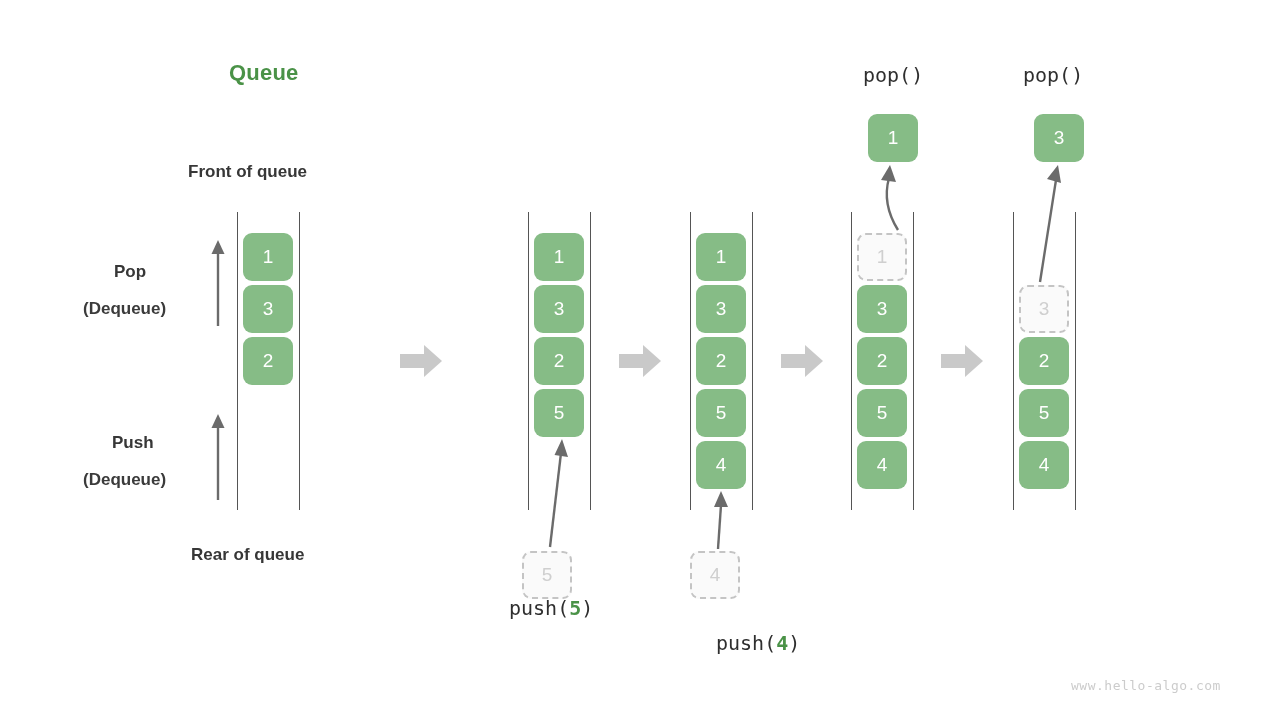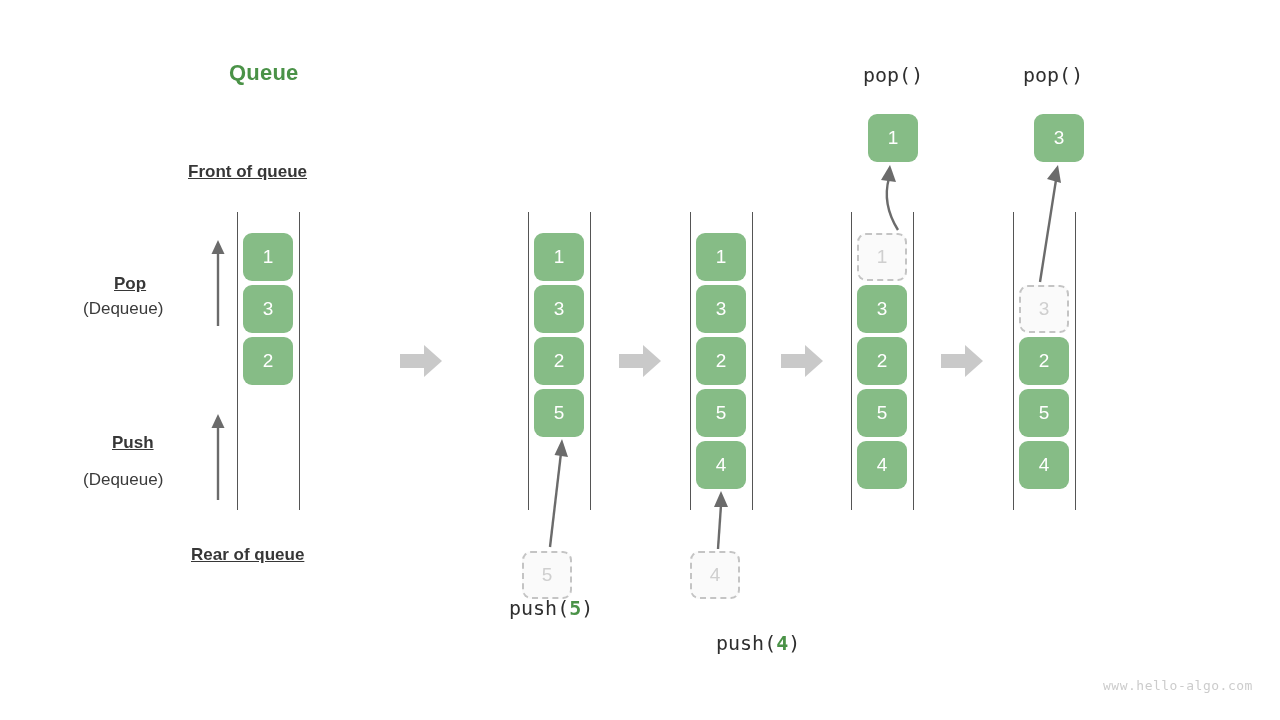--- a/index.html
+++ b/index.html
@@ -17,25 +17,24 @@
     font-size:22px;font-weight:bold;
     color:#4a9247;
     letter-spacing:.2px;
     white-space:nowrap;
   }
   .lbl-bold{
     position:absolute;
     font-size:17px;font-weight:bold;
     color:#373737;
     white-space:nowrap;
-    text-decoration:underline;
   }
   .lbl-reg{
     position:absolute;
-    font-size:17px;font-weight:normal;
+    font-size:17px;font-weight:bold;
     color:#3b3b3b;
     white-space:nowrap;
   }
   .mono{
     position:absolute;
     font-family:"DejaVu Sans Mono","Liberation Mono",monospace;
     font-size:20px;
     color:#2f2f2f;
     white-space:nowrap;
   }
@@ -86,21 +85,21 @@
 </head>
 <body>
 
 <div id="stage">
 
   <div class="title" style="left:229px;top:60px;">Queue</div>
 
   <div class="lbl-bold" style="left:188px;top:162px;">Front of queue</div>
   <div class="lbl-bold" style="left:191px;top:545px;text-align:right;">Rear of queue</div>
 
-  <div class="lbl-bold" style="left:114px;top:262px;margin-top:12px;">Pop</div>
+  <div class="lbl-bold" style="left:114px;top:262px;">Pop</div>
   <div class="lbl-reg" style="left:83px;top:299px;">(Dequeue)</div>
 
   <div class="lbl-bold" style="left:112px;top:433px;">Push</div>
   <div class="lbl-reg" style="left:83px;top:470px;">(Dequeue)</div>
 
   <svg class="thin-arrow" style="left:206px;top:238px;" width="24" height="88">
     <line x1="12" y1="88" x2="12" y2="12" stroke="#6b6b6b" stroke-width="2.4"></line>
     <polygon points="12,2 5.5,16 18.5,16" fill="#6b6b6b"></polygon>
   </svg>
 
@@ -193,15 +192,15 @@
     <div class="box" style="left:1019px;top:389px;">5</div>
     <div class="box" style="left:1019px;top:441px;">4</div>
     <div class="box" style="left:1034px;top:114px;">3</div>
     <svg class="thin-arrow" style="left:1026px;top:162px;" width="46" height="122">
       <line x1="14" y1="120" x2="30" y2="18" stroke="#6b6b6b" stroke-width="2.4"></line>
       <polygon points="32,3 21,17 35,21" fill="#6b6b6b"></polygon>
     </svg>
     <div class="mono" style="left:1023px;top:63px;">pop()</div>
   </div>
 
-  <div class="watermark" style="left:1071px;top:678px;margin-left:32px;">www.hello-algo.com</div>
+  <div class="watermark" style="left:1071px;top:678px;">www.hello-algo.com</div>
 
 </div>
 
 </body></html>

